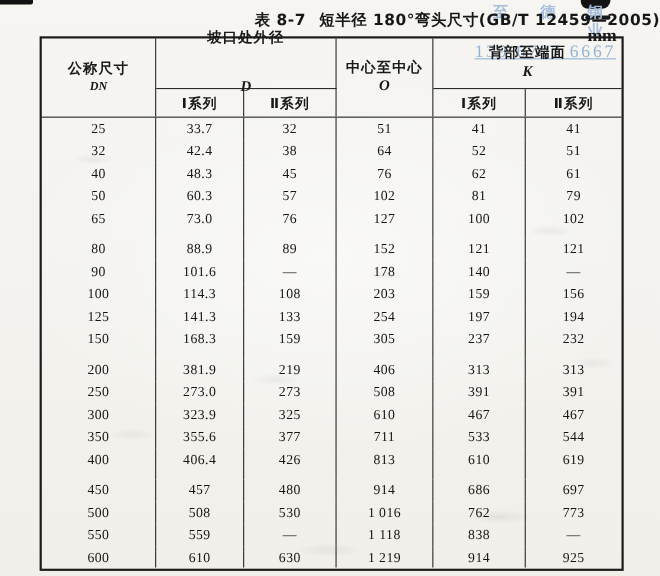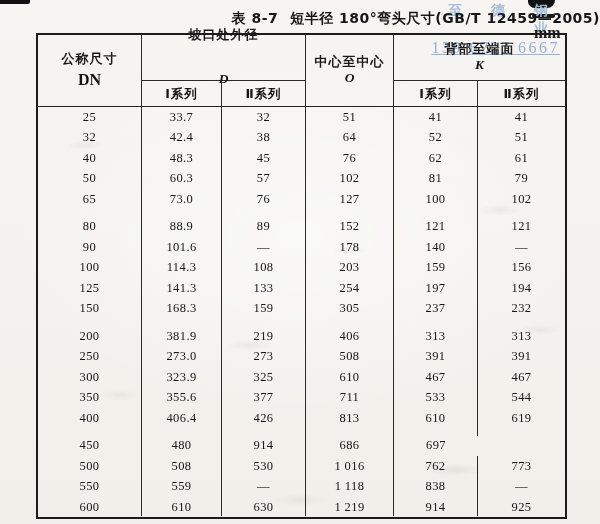--- a/index.html
+++ b/index.html
@@ -42,21 +42,21 @@
 
   .dim-table{position:absolute;left:36px;top:33px;width:531px;height:486px;
     border:2px solid #1c1c1c;box-sizing:border-box;color:#161616;}
   .thead{display:grid;grid-template-columns:104px 80px 84px 88px 84px 1fr;
     grid-template-rows:46px 25px;border-bottom:1.5px solid #222;}
   .hcell{display:flex;flex-direction:column;align-items:center;justify-content:center;
     box-sizing:border-box;line-height:1.25;}
   .h-label{font-size:13px;font-weight:bold;letter-spacing:1px;color:#1a1a1a;}
   .h-sym{font-family:"Liberation Serif",serif;font-style:italic;font-size:13.5px;font-weight:bold;}
   .h-dn{grid-column:1;grid-row:1/3;border-right:1px solid #2a2a2a;}
-  .h-dn .h-sub{font-family:"Liberation Serif",serif;font-weight:bold;font-size:16px;margin-top:2px;}
+  .h-dn .h-sub{font-family:"Liberation Serif",serif;font-weight:bold;font-size:11px;margin-top:2px;font-style:italic;}
   .h-dgroup{grid-column:2/4;grid-row:1;border-right:1px solid #2a2a2a;border-bottom:1px solid #2a2a2a;gap:28px;}
   .h-o{grid-column:4;grid-row:1/3;border-right:1px solid #2a2a2a;}
   .h-kgroup{grid-column:5/7;grid-row:1;border-bottom:1px solid #2a2a2a;}
   .h-series{font-size:12.5px;font-weight:bold;letter-spacing:1px;}
   .h-s1d{grid-column:2;grid-row:2;border-right:1px solid #2a2a2a;}
   .h-s2d{grid-column:3;grid-row:2;border-right:1px solid #2a2a2a;}
   .h-s1k{grid-column:5;grid-row:2;border-right:1px solid #2a2a2a;}
   .h-s2k{grid-column:6;grid-row:2;}
 
   .tbody{overflow:hidden;height:409px;}
@@ -258,20 +258,21 @@
         <div class="trow spacer">
           <div class="tcell"></div>
           <div class="tcell"></div>
           <div class="tcell"></div>
           <div class="tcell"></div>
           <div class="tcell"></div>
           <div class="tcell"></div>
         </div>
         <div class="trow">
           <div class="tcell">450</div>
+          <div class="tcell">457</div>
           <div class="tcell">480</div>
           <div class="tcell">914</div>
           <div class="tcell">686</div>
           <div class="tcell">697</div>
         </div>
         <div class="trow">
           <div class="tcell">500</div>
           <div class="tcell">508</div>
           <div class="tcell">530</div>
           <div class="tcell">1 016</div>

